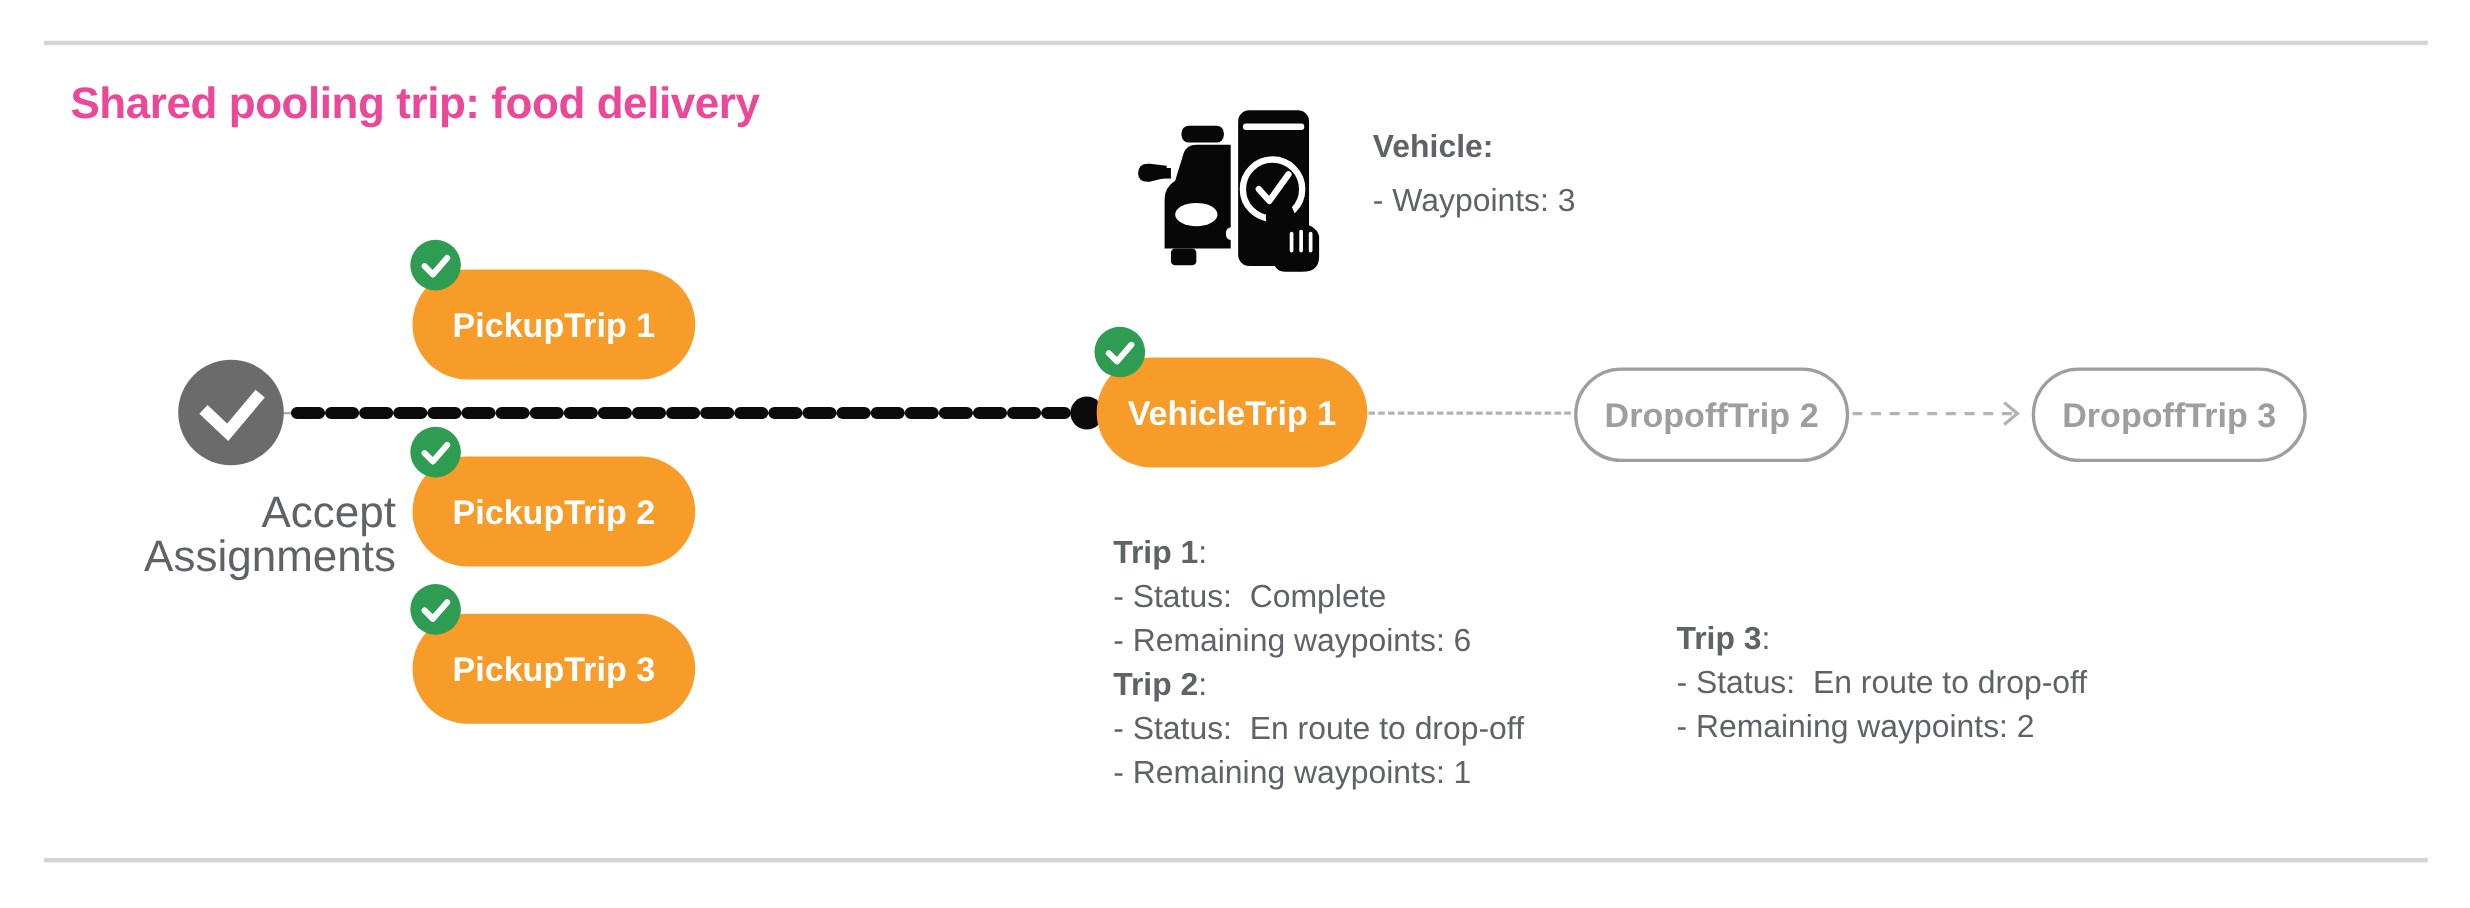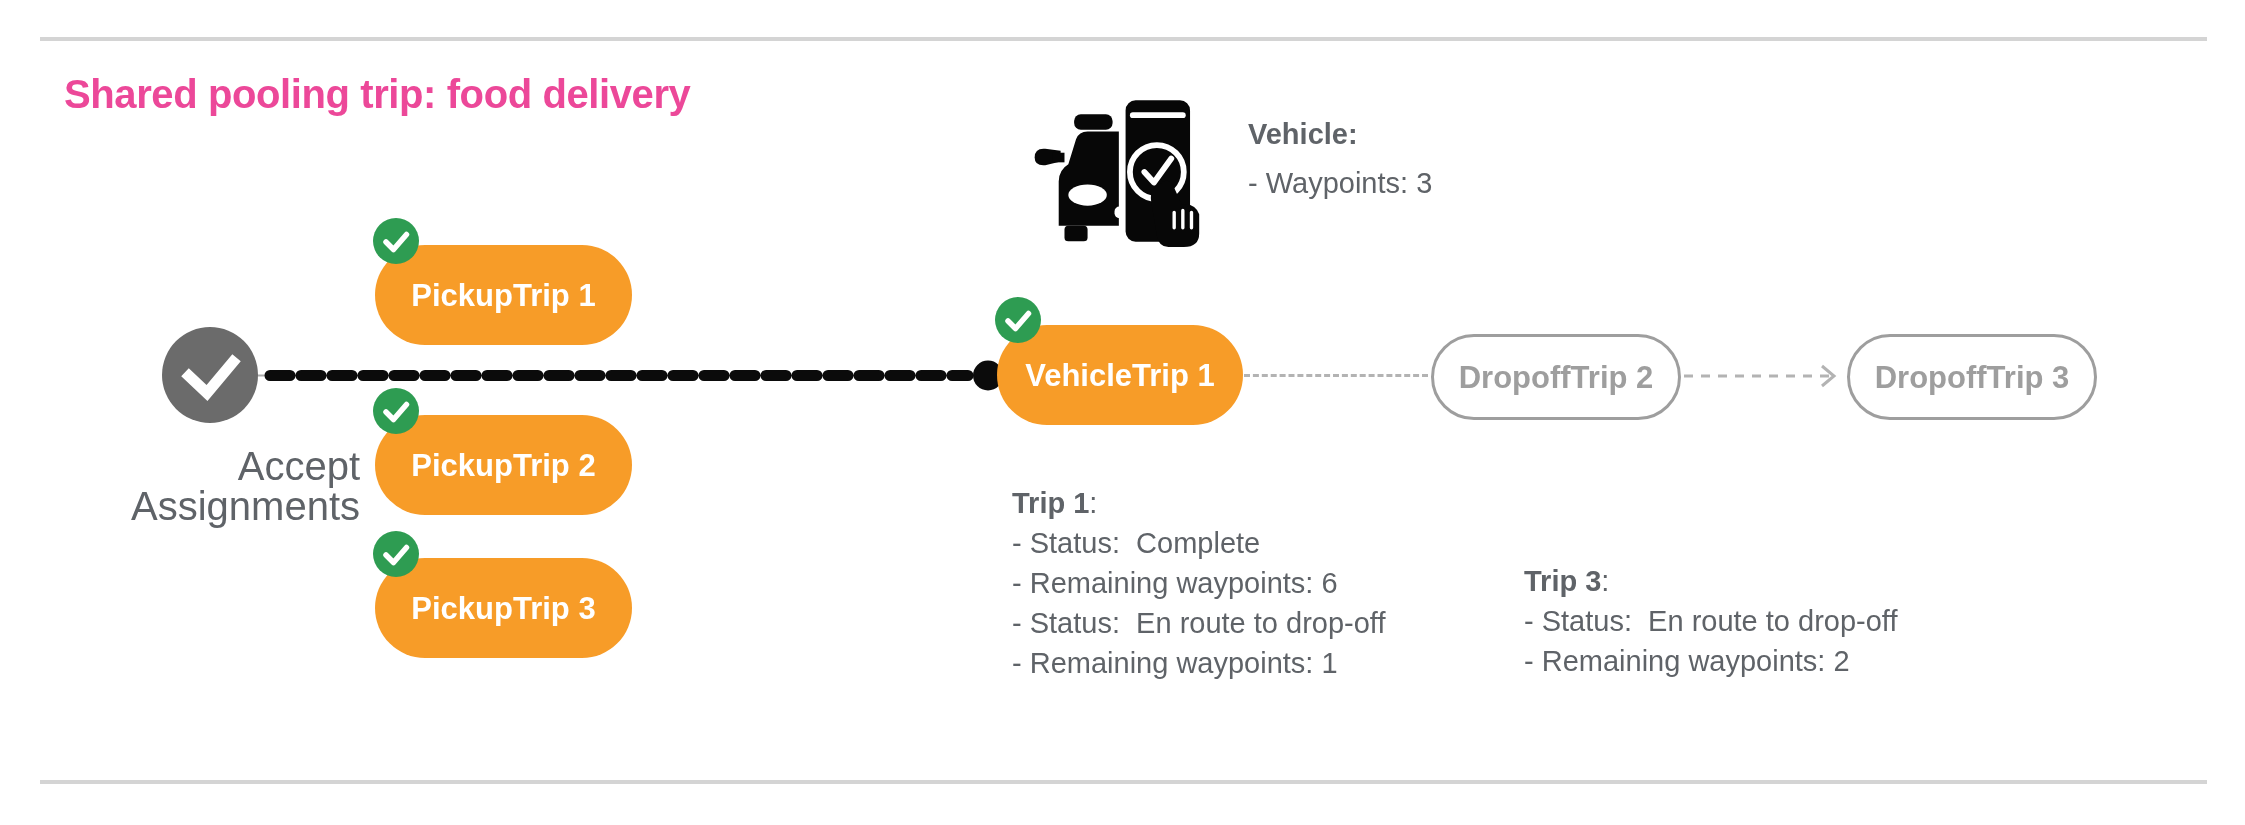--- a/index.html
+++ b/index.html
@@ -171,20 +171,21 @@
   </div>
   <div class="pill pill-upcoming" id="pill-dropoff3">
     <div>Dropoff</div>
     <div>Trip 3</div>
   </div>
 
   <div class="details" id="details-a">
     <div class="detail-line"><span class="t-label">Trip 1</span><span>:</span></div>
     <div class="detail-line">- Status:  Complete</div>
     <div class="detail-line">- Remaining waypoints: 6</div>
+    <div class="detail-line"><span class="t-label">Trip 2</span><span>:</span></div>
     <div class="detail-line">- Status:  En route to drop-off</div>
     <div class="detail-line">- Remaining waypoints: 1</div>
   </div>
 
   <div class="details" id="details-b">
     <div class="detail-line"><span class="t-label">Trip 3</span><span>:</span></div>
     <div class="detail-line">- Status:  En route to drop-off</div>
     <div class="detail-line">- Remaining waypoints: 2</div>
   </div>
 

